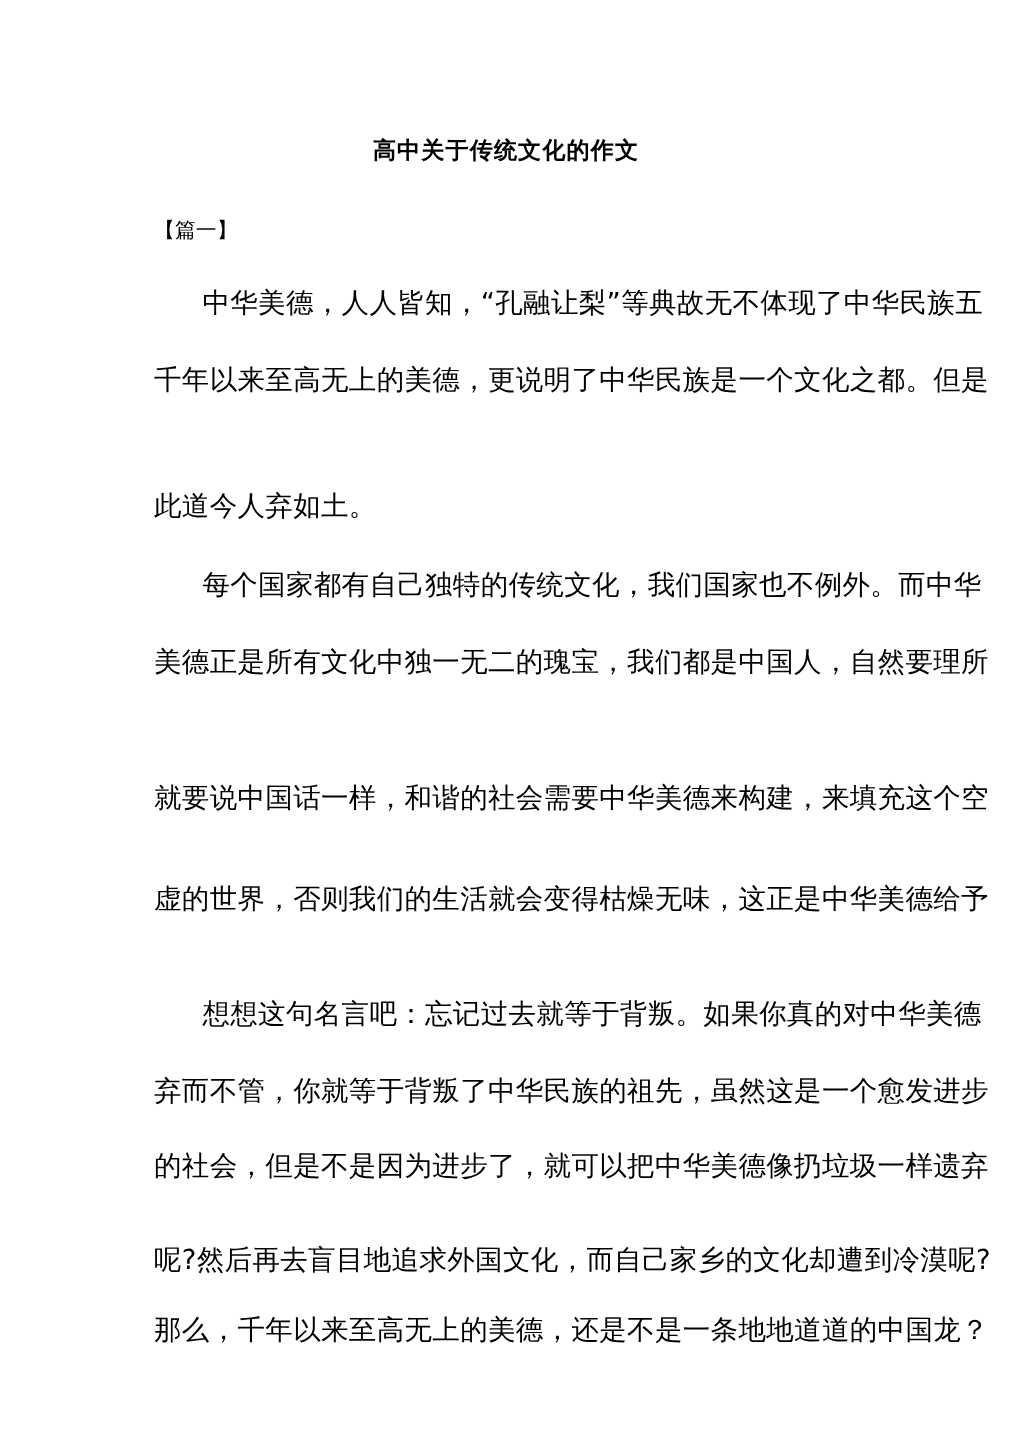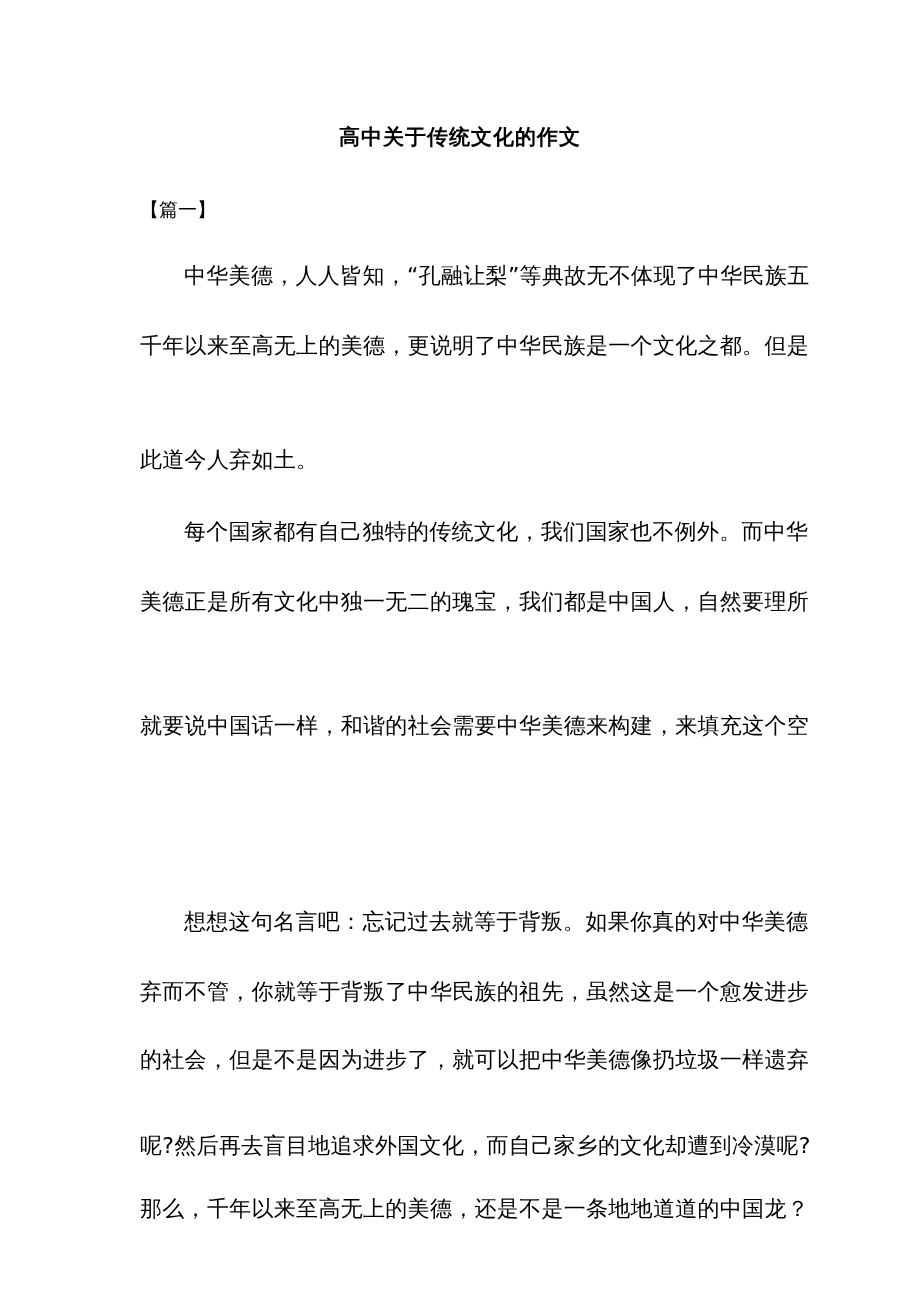--- a/index.html
+++ b/index.html
@@ -40,21 +40,21 @@
       left: 140px;
       top: 195px;
       font-size: 19px;
       font-weight: normal;
       line-height: 28px;
       white-space: nowrap;
     }
     .line {
       position: absolute;
       left: 140px;
-      font-size: 22px;
+      font-size: 25px;
       line-height: 28px;
       white-space: nowrap;
       letter-spacing: 0.3px;
     }
     .line.indent {
       left: 184px;
     }
   </style>
 </head>
 <body>
@@ -63,19 +63,20 @@
   <div class="title">高中关于传统文化的作文</div>
   <div class="section">【篇一】</div>
 
   <div class="line indent" style="top:262px">中华美德，人人皆知，“孔融让梨”等典故无不体现了中华民族五</div>
   <div class="line" style="top:332px">千年以来至高无上的美德，更说明了中华民族是一个文化之都。但是</div>
   <div class="line" style="top:446px">此道今人弃如土。</div>
 
   <div class="line indent" style="top:518px">每个国家都有自己独特的传统文化，我们国家也不例外。而中华</div>
   <div class="line" style="top:588px">美德正是所有文化中独一无二的瑰宝，我们都是中国人，自然要理所</div>
   <div class="line" style="top:712px">就要说中国话一样，和谐的社会需要中华美德来构建，来填充这个空</div>
+  <div class="line" style="top:803px">虚的世界，否则我们的生活就会变得枯燥无味，这正是中华美德给予</div>
 
   <div class="line indent" style="top:908px">想想这句名言吧：忘记过去就等于背叛。如果你真的对中华美德</div>
   <div class="line" style="top:978px">弃而不管，你就等于背叛了中华民族的祖先，虽然这是一个愈发进步</div>
   <div class="line" style="top:1046px">的社会，但是不是因为进步了，就可以把中华美德像扔垃圾一样遗弃</div>
   <div class="line" style="top:1132px">呢?然后再去盲目地追求外国文化，而自己家乡的文化却遭到冷漠呢?</div>
   <div class="line" style="top:1195px">那么，千年以来至高无上的美德，还是不是一条地地道道的中国龙？</div>
 </div>
 
 </body></html>

